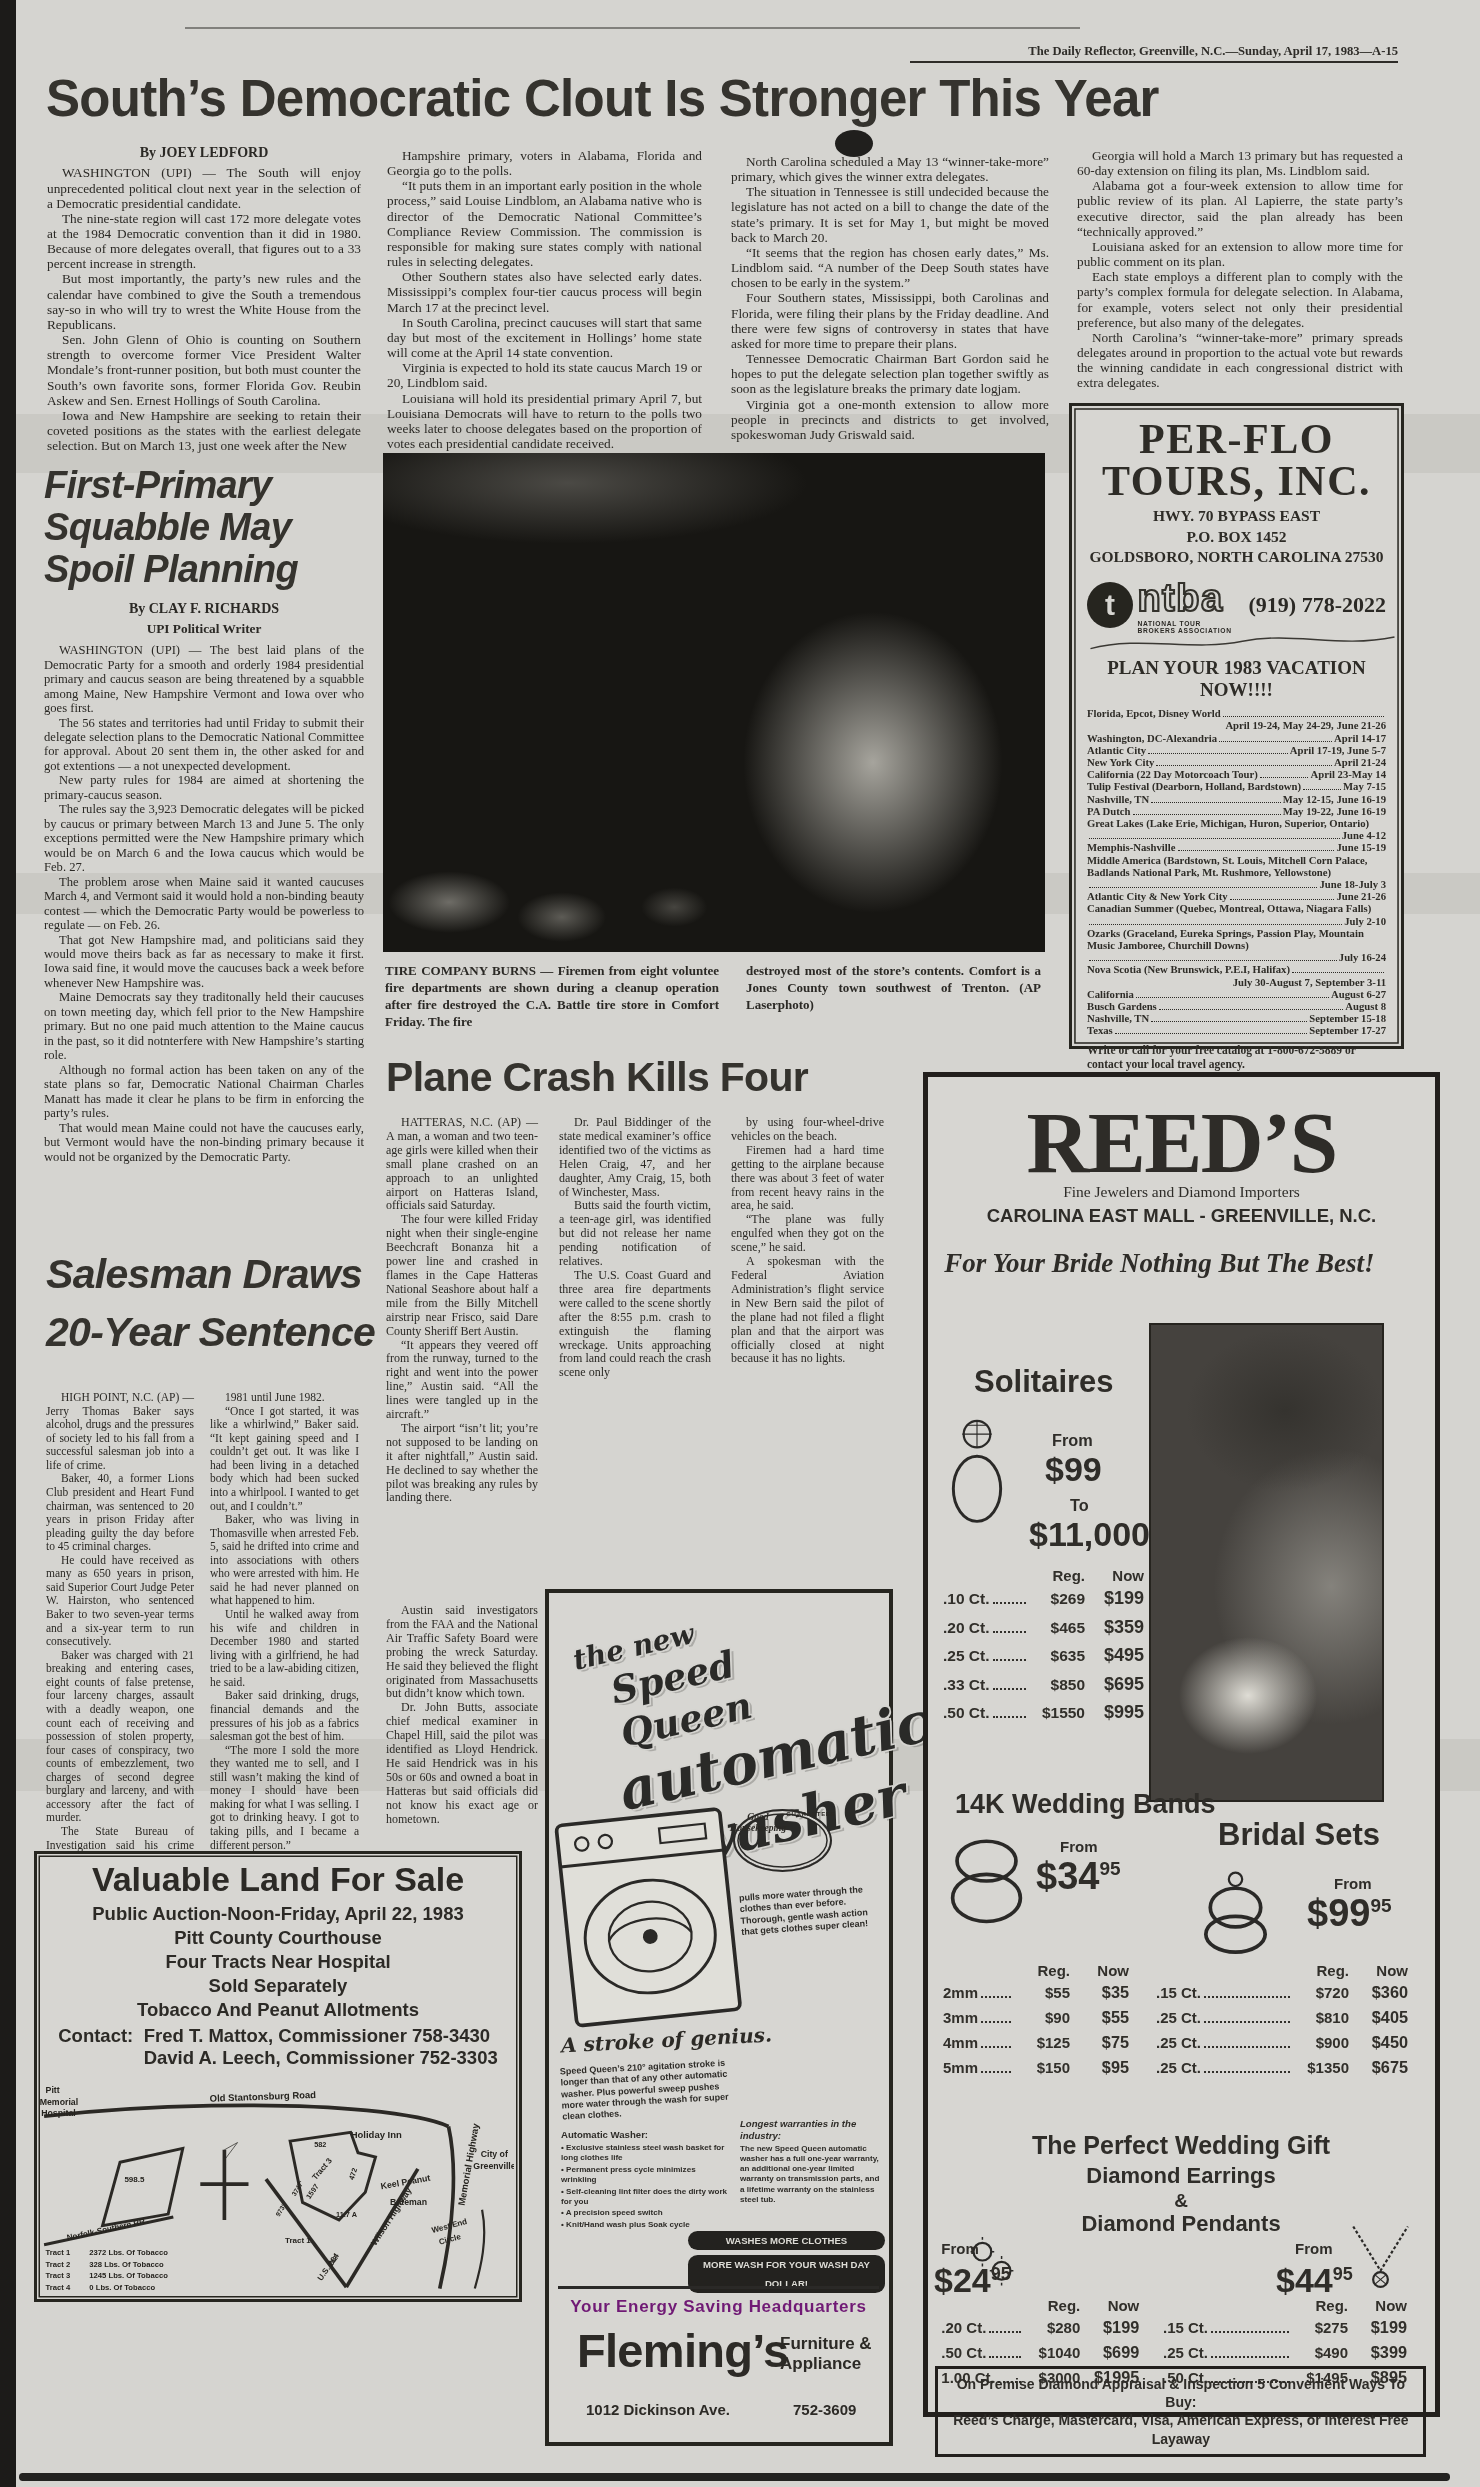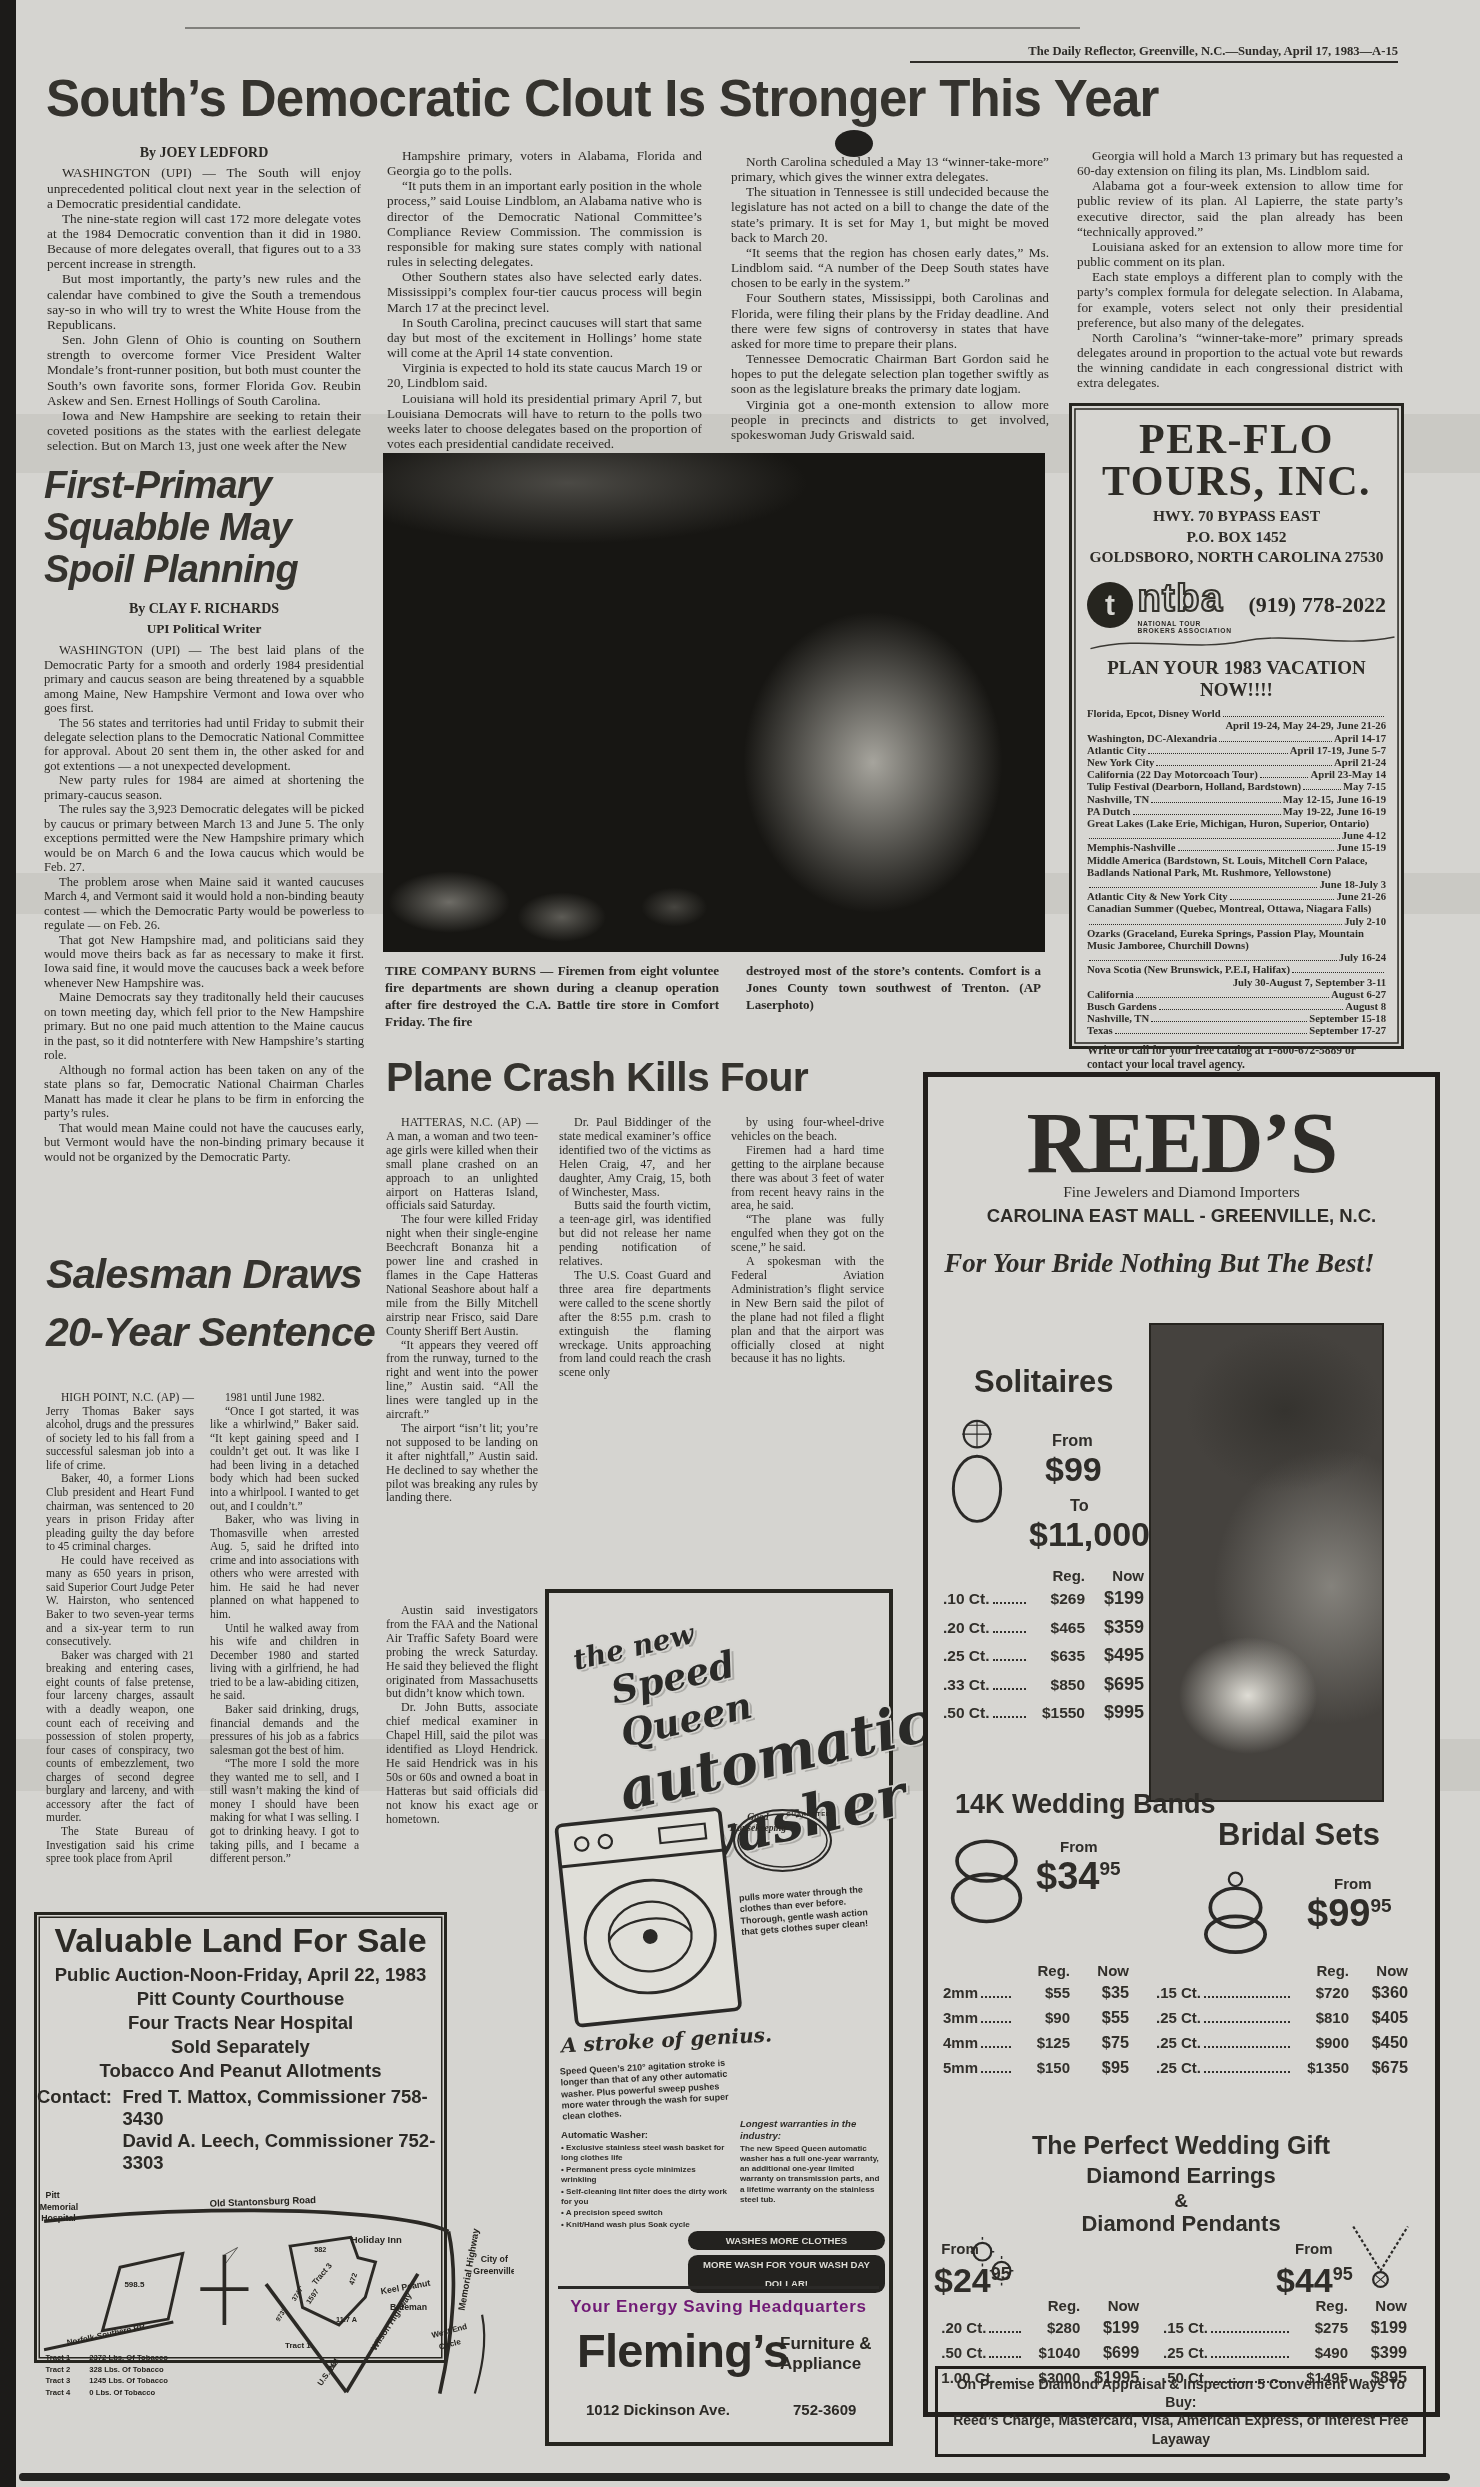--- a/index.html
+++ b/index.html
@@ -322,28 +322,28 @@
         <p class="bp">Baker, 40, a former Lions Club president and Heart Fund chairman, was sentenced to 20 years in prison Friday after pleading guilty the day before to 45 criminal charges.</p>
         <p class="bp">He could have received as many as 650 years in prison, said Superior Court Judge Peter W. Hairston, who sentenced Baker to two seven-year terms and a six-year term to run consecutively.</p>
         <p class="bp">Baker was charged with 21 breaking and entering cases, eight counts of false pretense, four larceny charges, assault with a deadly weapon, one count each of receiving and possession of stolen property, four cases of conspiracy, two counts of embezzlement, two charges of second degree burglary and larceny, and with accessory after the fact of murder.</p>
         <p class="bp">The State Bureau of Investigation said his crime spree took place from April</p>
     </div>
   </div>
   <div class="abs art155" style="left:210px;top:1391px;width:149px;">
     <div>
       <p class="bp">1981 until June 1982.</p>
         <p class="bp">“Once I got started, it was like a whirlwind,” Baker said. “It kept gaining speed and I couldn’t get out. It was like I had been living in a detached body which had been sucked into a whirlpool. I wanted to get out, and I couldn’t.”</p>
-        <p class="bp">Baker, who was living in Thomasville when arrested Aug. 5, said he drifted into crime and into associations with others who were arrested with him. He said he had never planned on what happened to him.</p>
+        <p class="bp">Baker, who was living in Thomasville when arrested Feb. 5, said he drifted into crime and into associations with others who were arrested with him. He said he had never planned on what happened to him.</p>
         <p class="bp">Until he walked away from his wife and children in December 1980 and started living with a girlfriend, he had tried to be a law-abiding citizen, he said.</p>
         <p class="bp">Baker said drinking, drugs, financial demands and the pressures of his job as a fabrics salesman got the best of him.</p>
         <p class="bp">“The more I sold the more they wanted me to sell, and I still wasn’t making the kind of money I should have been making for what I was selling. I got to drinking heavy. I got to taking pills, and I became a different person.”</p>
     </div>
   </div>
 
-  <div class="abs" style="left:34px;top:1912px;width:413px;height:451px;border:3.7px solid #26251f;box-shadow:inset 0 0 0 1.5px #d5d4d0, inset 0 0 0 3px #26251f;background:#d7d6d2;box-sizing:border-box;">
+  <div class="abs" style="left:34px;top:1851px;width:488px;height:451px;border:3.7px solid #26251f;box-shadow:inset 0 0 0 1.5px #d5d4d0, inset 0 0 0 3px #26251f;background:#d7d6d2;box-sizing:border-box;">
     <div class="sans" style="text-align:center;font-weight:700;font-size:34px;margin-top:6px;color:#2c2a26;">Valuable Land For Sale</div>
     <div class="sans" style="text-align:center;font-weight:700;font-size:18.5px;line-height:1.3;color:#2c2a26;margin-top:3px;">
       <div>Public Auction-Noon-Friday, April 22, 1983</div>
         <div>Pitt County Courthouse</div>
         <div>Four Tracts Near Hospital</div>
         <div>Sold Separately</div>
         <div>Tobacco And Peanut Allotments</div>
     </div>
     <div class="sans" style="display:flex;justify-content:center;gap:10.4px;font-weight:700;font-size:18.5px;color:#2c2a26;margin-top:3px;">
       <div>Contact:</div>

